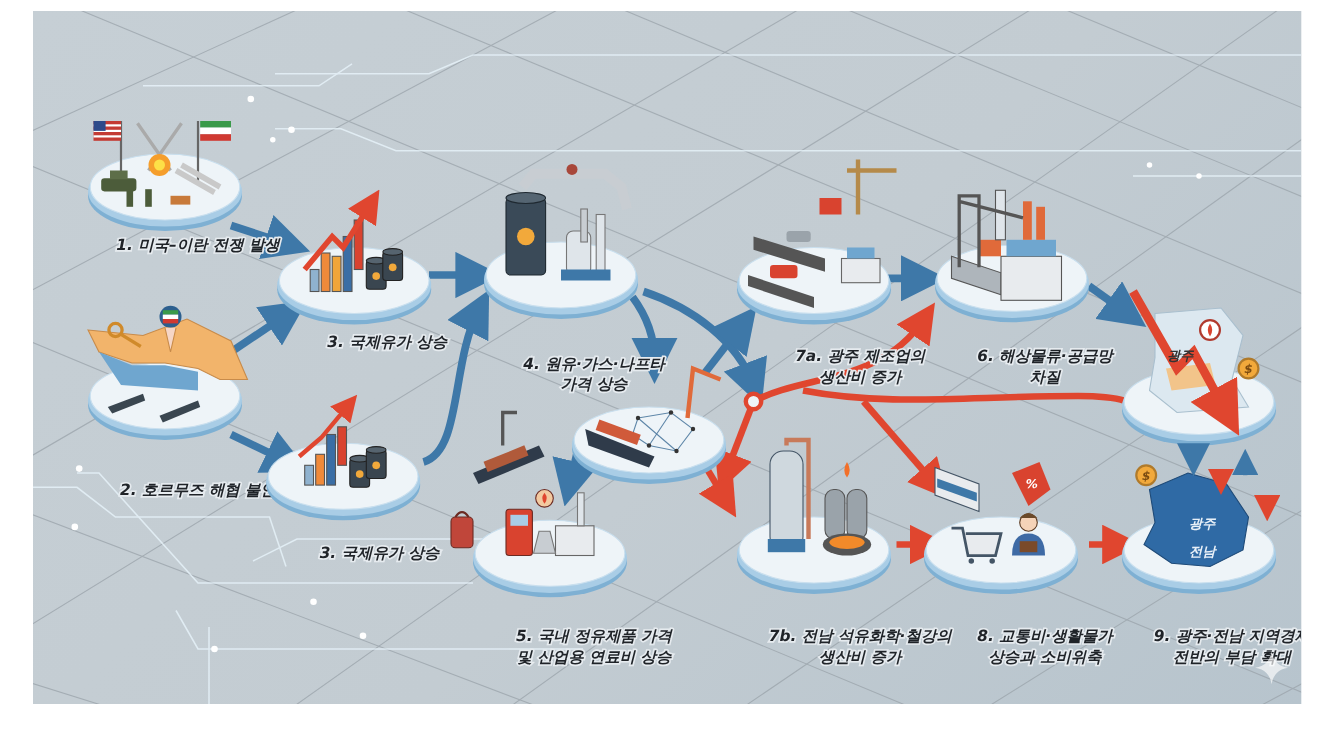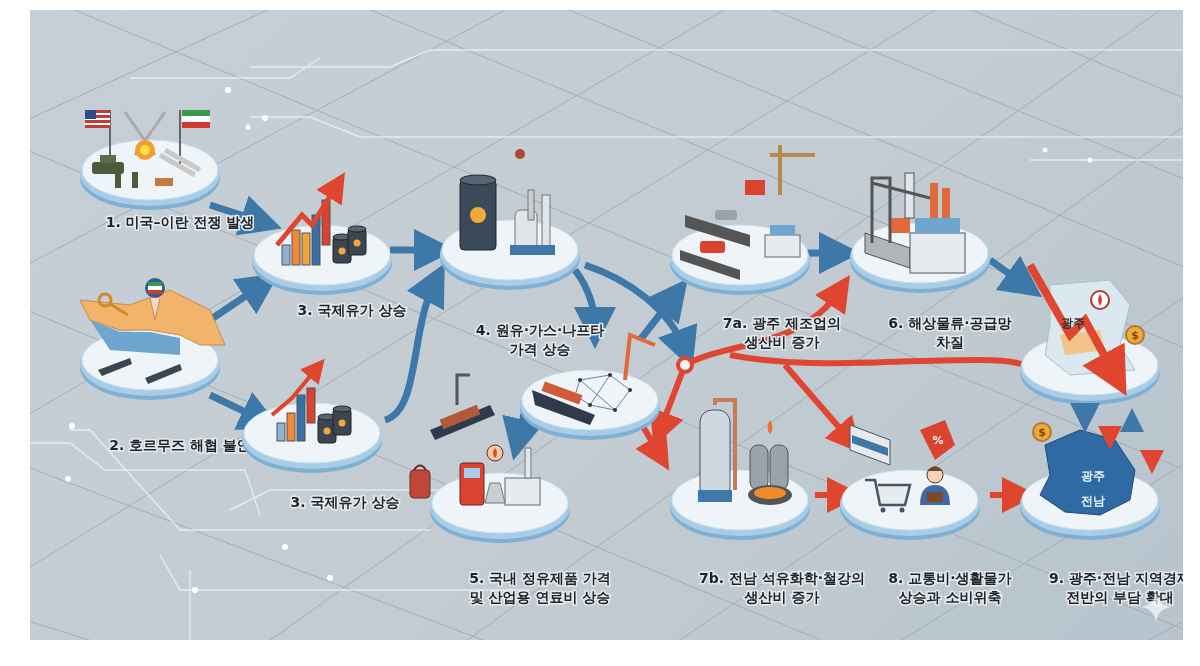--- a/index.html
+++ b/index.html
@@ -1,20 +1,20 @@
 <!DOCTYPE html>
 <html><head>
 <meta charset="utf-8">
 <style>
   html, body { margin:0; padding:0; background:#ffffff; }
   body { width:1200px; height:666px; position:relative; overflow:hidden;
          font-family:"DejaVu Sans","Liberation Sans",sans-serif; }
   #canvas { position:absolute; left:30px; top:10px; width:1153px; height:630px;
             background:linear-gradient(135deg,#c6cfd5 0%,#c3ccd2 55%,#b7c4cd 100%);
-            overflow:hidden; }
+            overflow:hidden;font-style:italic; }
   #canvas svg.bg { position:absolute; left:0; top:0; }
   svg.main { position:absolute; left:0; top:0; }
   .watermark { position:absolute; right:12px; bottom:18px; width:30px; height:30px;
                opacity:0.65; }
 </style>
 </head>
 <body>
 
 <div id="canvas">
 

